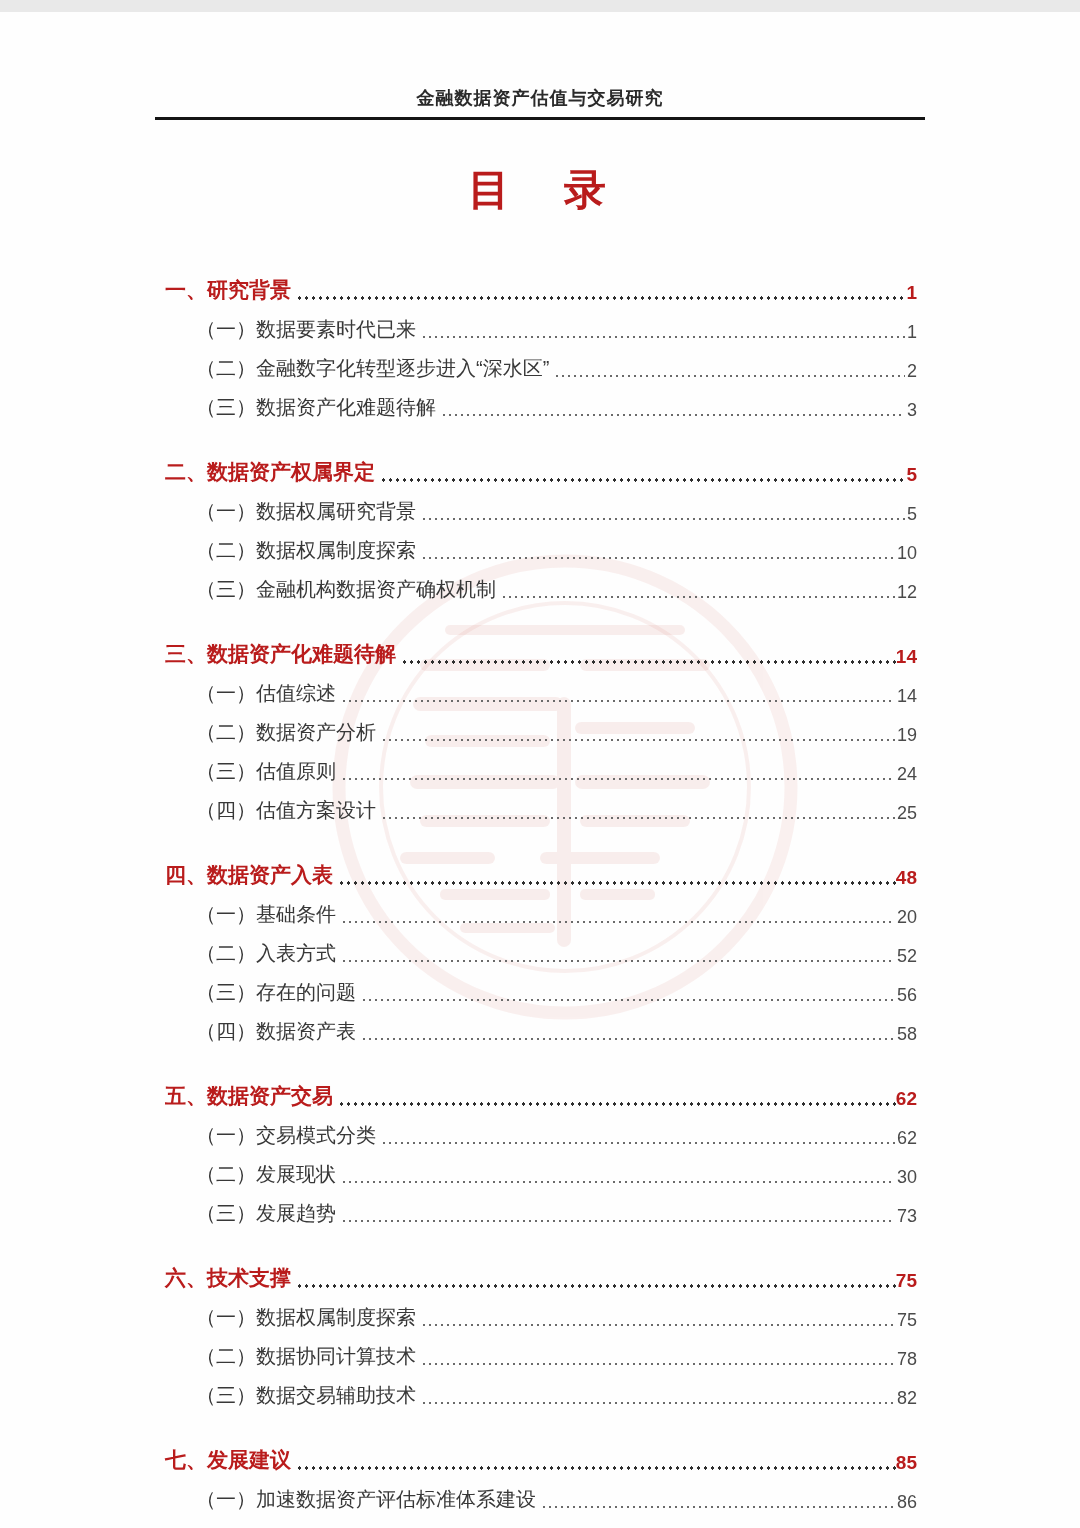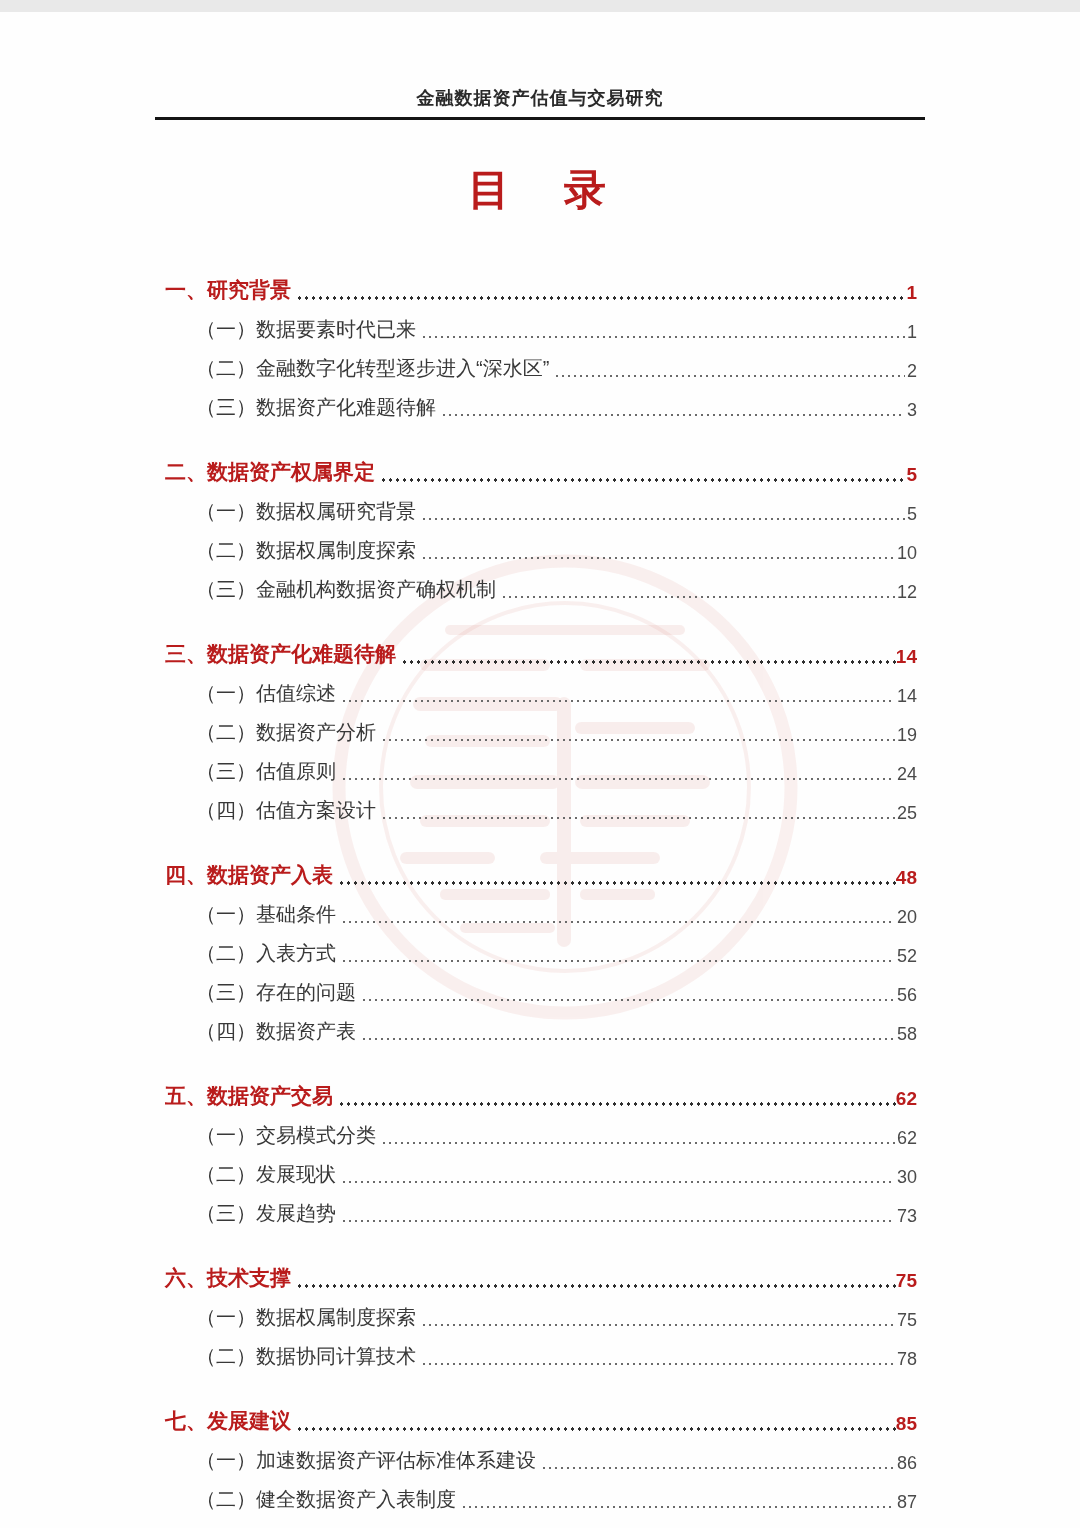--- a/index.html
+++ b/index.html
@@ -256,20 +256,25 @@
         <div class="toc-entry level2">
           <span class="toc-label">（一）数据权属制度探索</span>
           <span class="leader"></span>
           <span class="toc-page">75</span>
         </div>
         <div class="toc-entry level2">
           <span class="toc-label">（二）数据协同计算技术</span>
           <span class="leader"></span>
           <span class="toc-page">78</span>
         </div>
+        <div class="toc-entry level2">
+          <span class="toc-label">（三）数据交易辅助技术</span>
+          <span class="leader"></span>
+          <span class="toc-page">82</span>
+        </div>
         <div class="toc-entry level1">
           <span class="toc-label">七、发展建议</span>
           <span class="leader"></span>
           <span class="toc-page">85</span>
         </div>
         <div class="toc-entry level2">
           <span class="toc-label">（一）加速数据资产评估标准体系建设</span>
           <span class="leader"></span>
           <span class="toc-page">86</span>
         </div>

